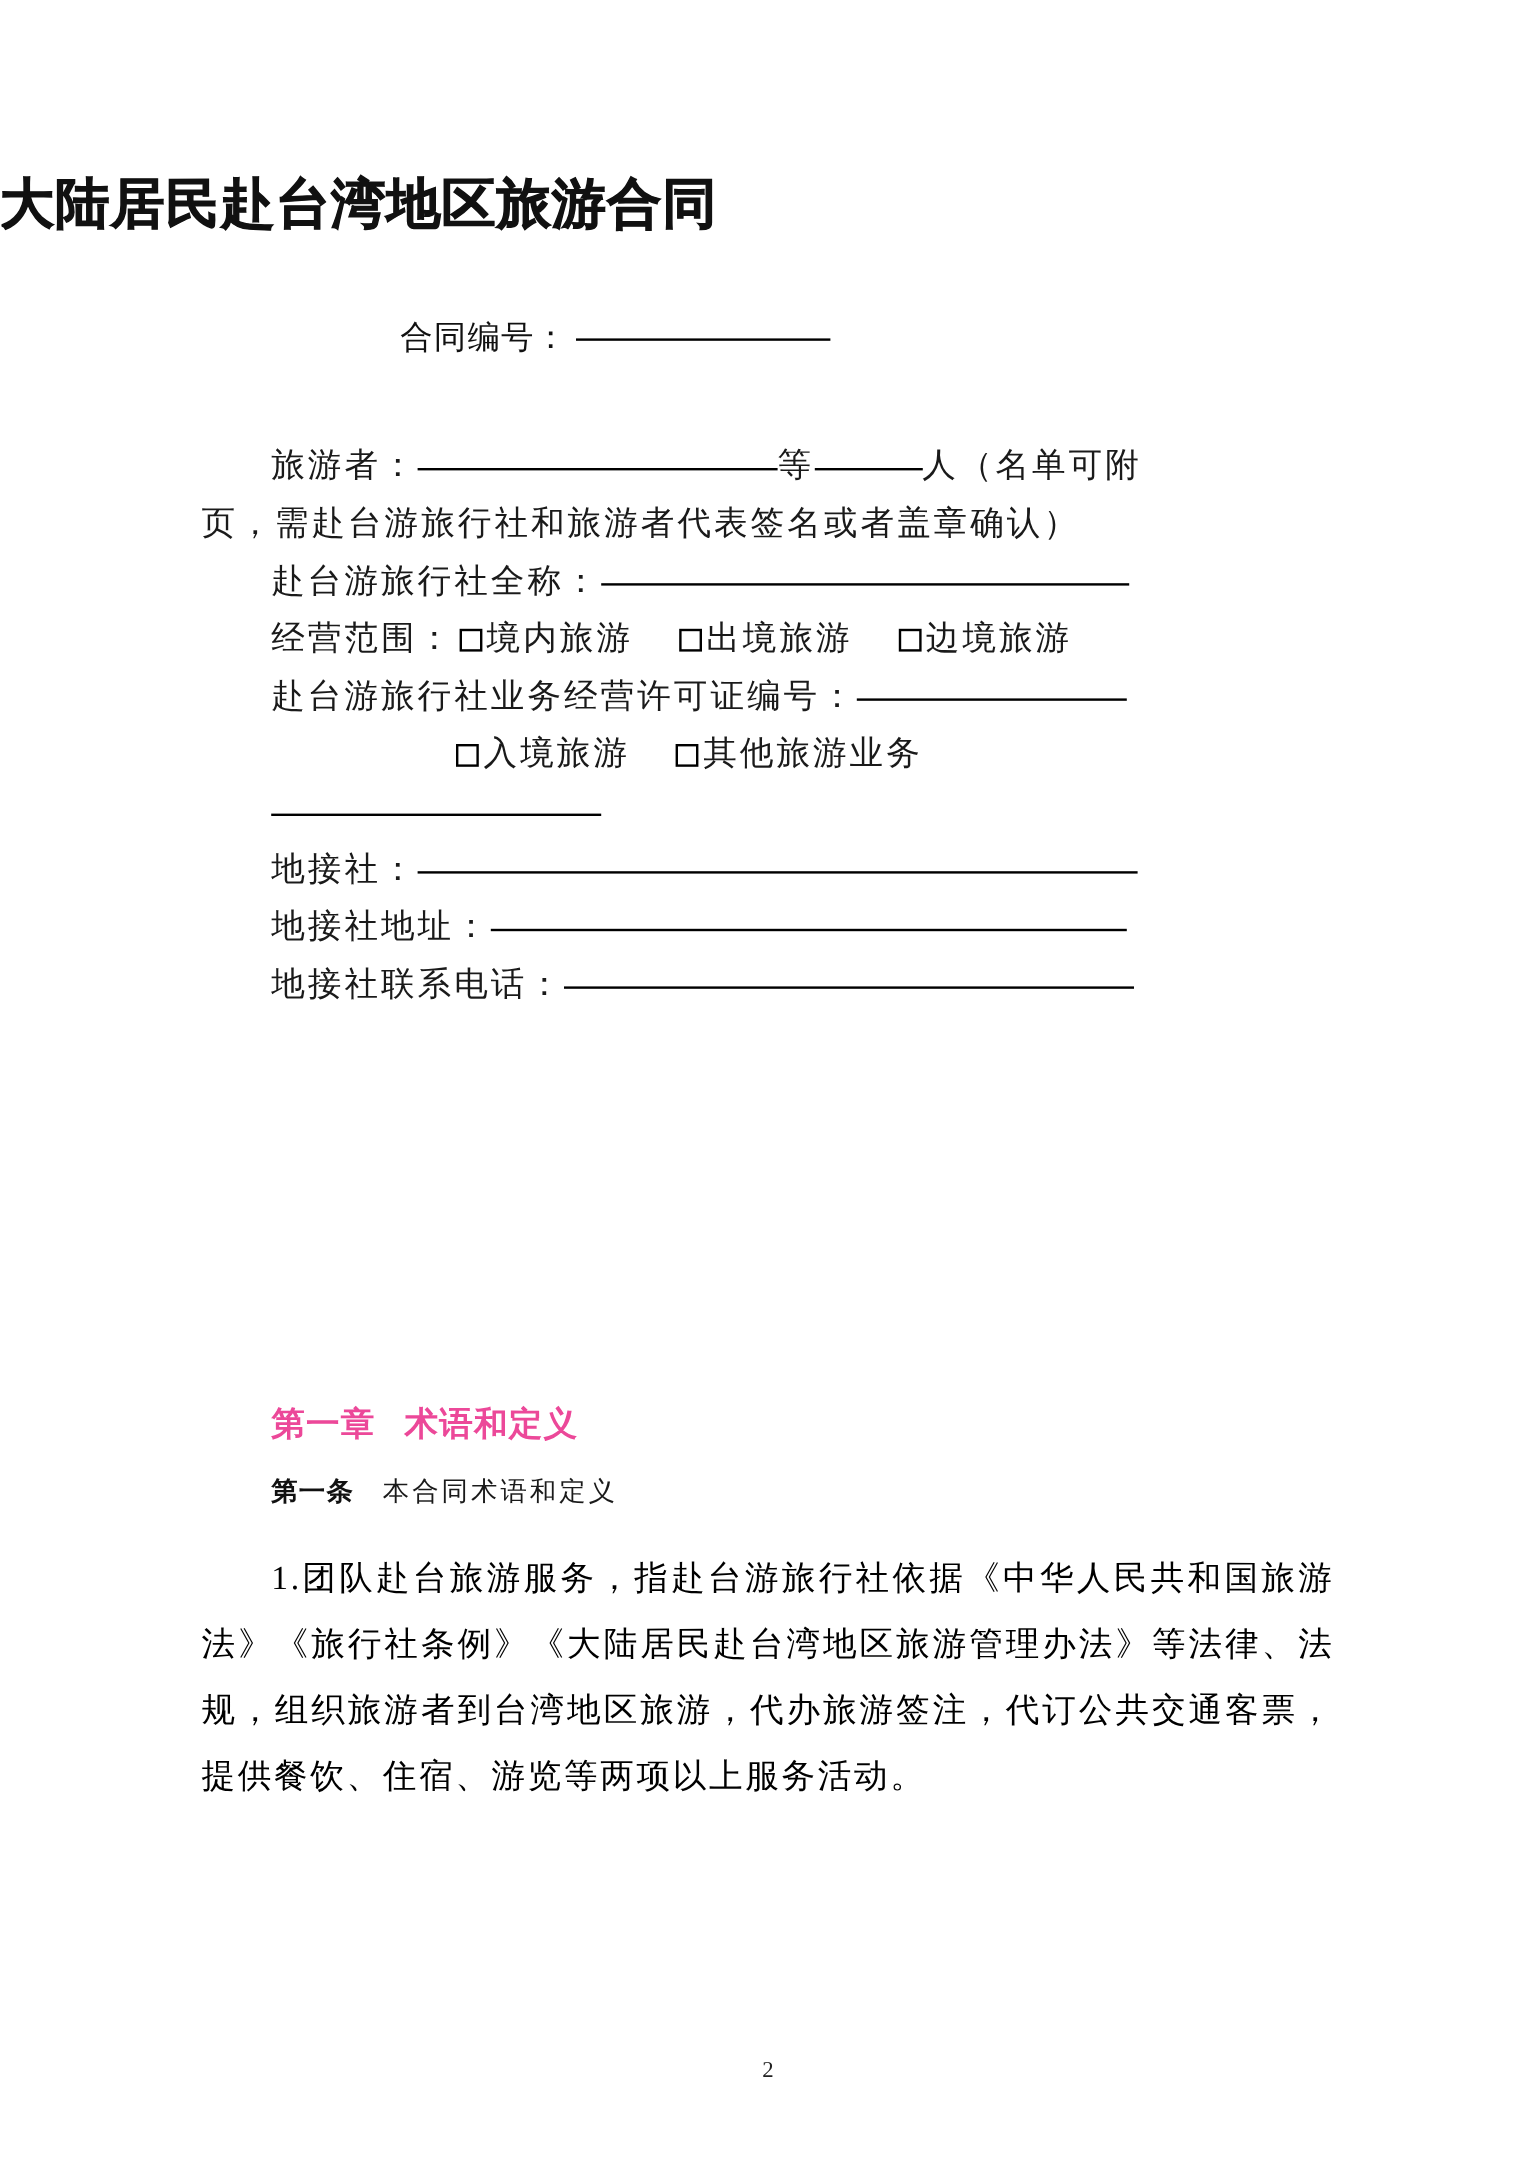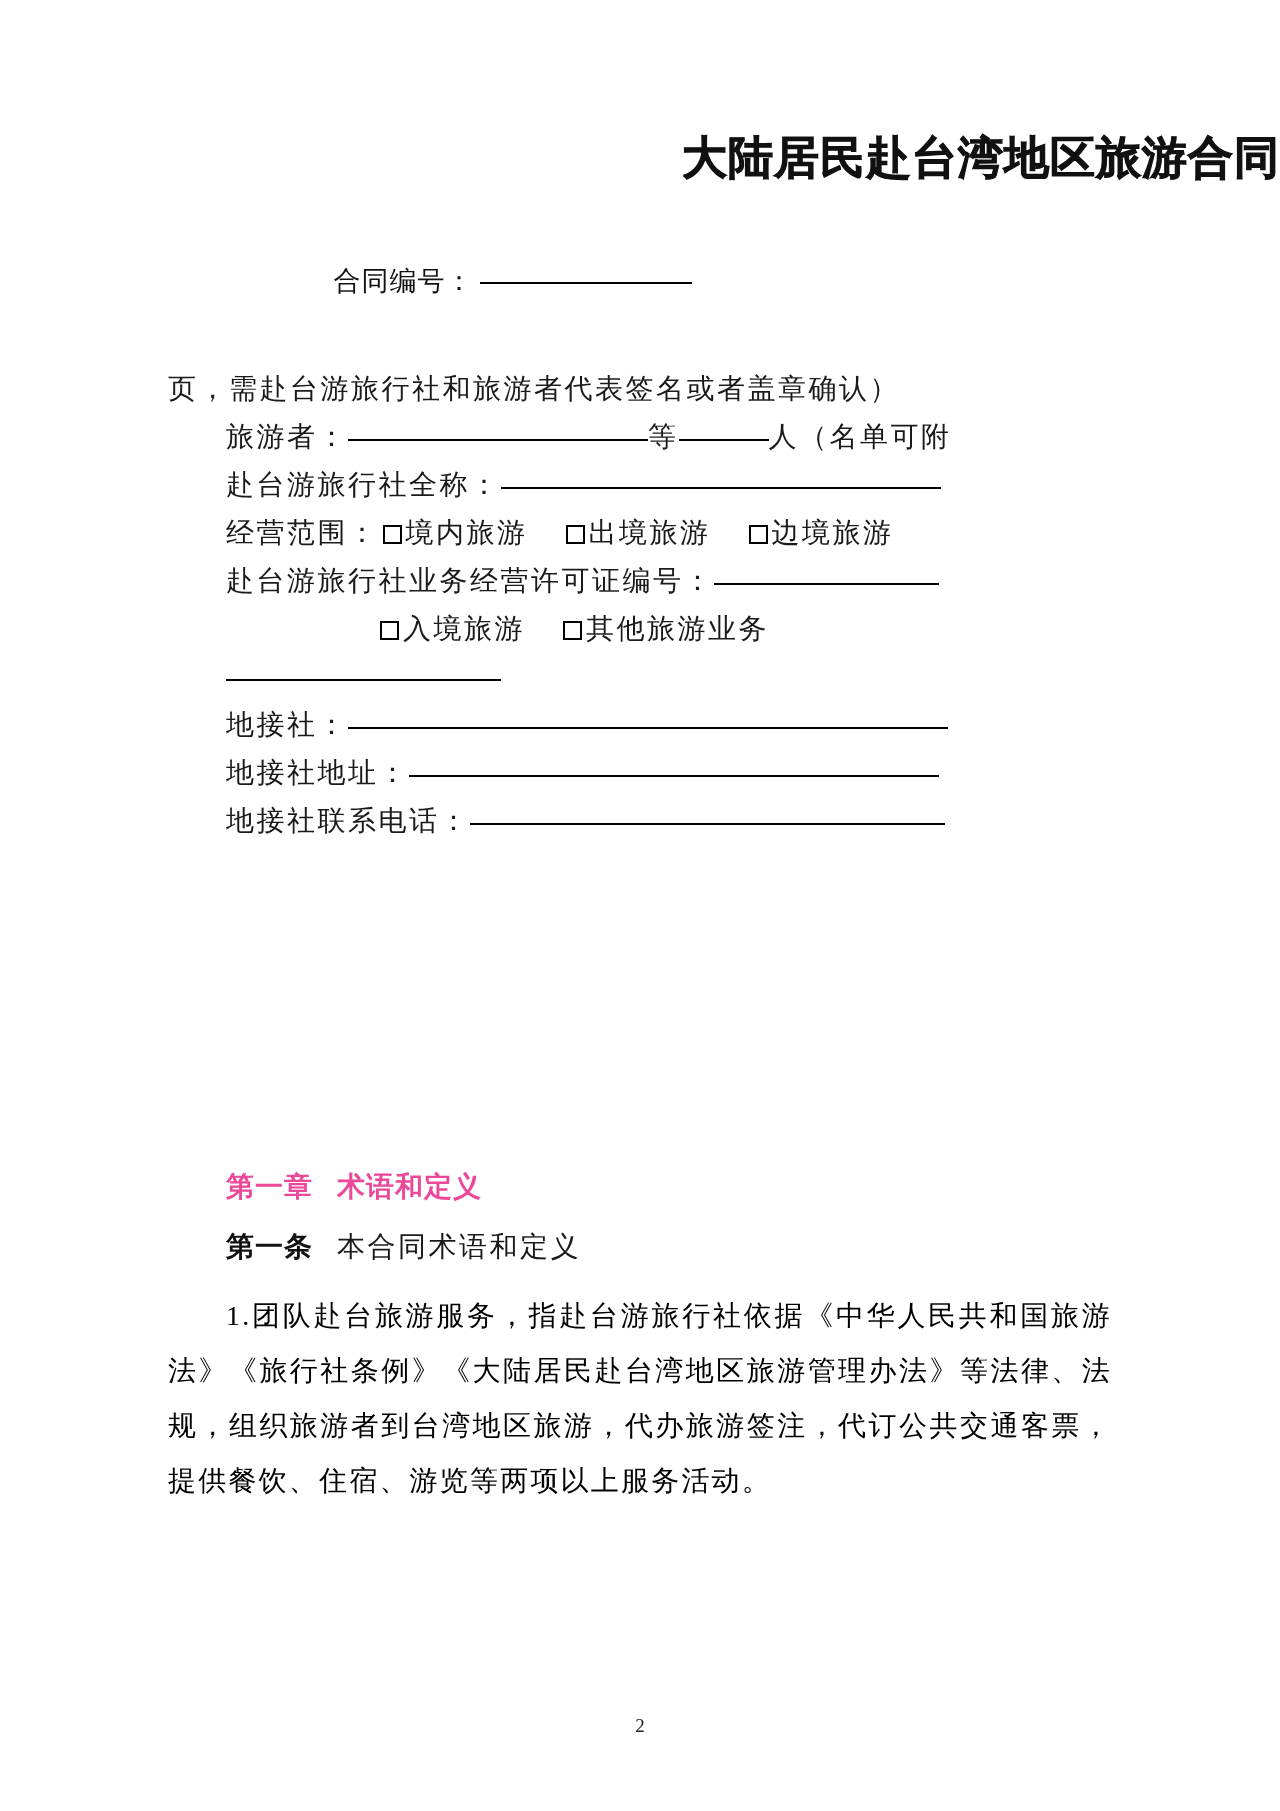--- a/index.html
+++ b/index.html
@@ -18,24 +18,24 @@
   .page {
     position: relative;
     width: 1280px;
     height: 1811px;
     box-sizing: border-box;
   }
 
   
   .doc-title {
     position: absolute;
-    top: 128px;
+    top: 140px;
     left: 0;
     width: 1280px;
-    text-align: right;
+    text-align: left;
     font-family: "DejaVu Sans", "Liberation Sans", sans-serif;
     font-weight: 700;
     font-size: 45px;
     letter-spacing: 1px;
     color: #111111;
     -webkit-text-stroke: 0.9px #111111;
   }
 
   
   .contract-no {
@@ -118,21 +118,21 @@
     letter-spacing: 1px;
     color: #ec4899;
     white-space: nowrap;
   }
   .h-chapter .sp { display: inline-block; width: 24px; }
 
   .h-article {
     position: absolute;
     top: 1228px;
     left: 226px;
-    font-size: 28px;
+    font-size: 22px;
     letter-spacing: 1px;
     color: #1a1a1a;
     white-space: nowrap;
   }
   .h-article .num {
     font-family: "DejaVu Sans", "Liberation Sans", sans-serif;
     font-weight: 700;
     color: #111;
   }
   .h-article .sp { display: inline-block; width: 24px; }
@@ -175,29 +175,29 @@
 <div class="page">
 
   <div class="doc-title">大陆居民赴台湾地区旅游合同</div>
 
   <div class="contract-no">
     <span class="lbl">合同编号：</span><span class="rule"></span>
   </div>
 
   <div class="form-block">
 
+    <div class="frow indent">
+      <span class="kai lead">旅游者：</span><span class="u w300"></span><span class="kai">等</span><span class="u w90"></span><span class="kai">人（名单可附</span>
+    </div>
+
     <div class="frow hang">
       <span class="kai">页，需赴台游旅行社和旅游者代表签名或者盖章确认）</span>
     </div>
 
     <div class="frow indent">
-      <span class="kai lead">旅游者：</span><span class="u w300"></span><span class="kai">等</span><span class="u w90"></span><span class="kai">人（名单可附</span>
-    </div>
-
-    <div class="frow indent">
       <span class="kai lead">赴台游旅行社全称：</span><span class="u w440"></span>
     </div>
 
     <div class="frow indent">
       <span class="kai lead">经营范围：</span><span class="cb"></span><span class="kai">境内旅游</span><span class="gap"></span><span class="cb"></span><span class="kai">出境旅游</span><span class="gap"></span><span class="cb"></span><span class="kai">边境旅游</span>
     </div>
 
     <div class="frow indent">
       <span class="kai lead">赴台游旅行社业务经营许可证编号：</span><span class="u w225"></span>
     </div>

